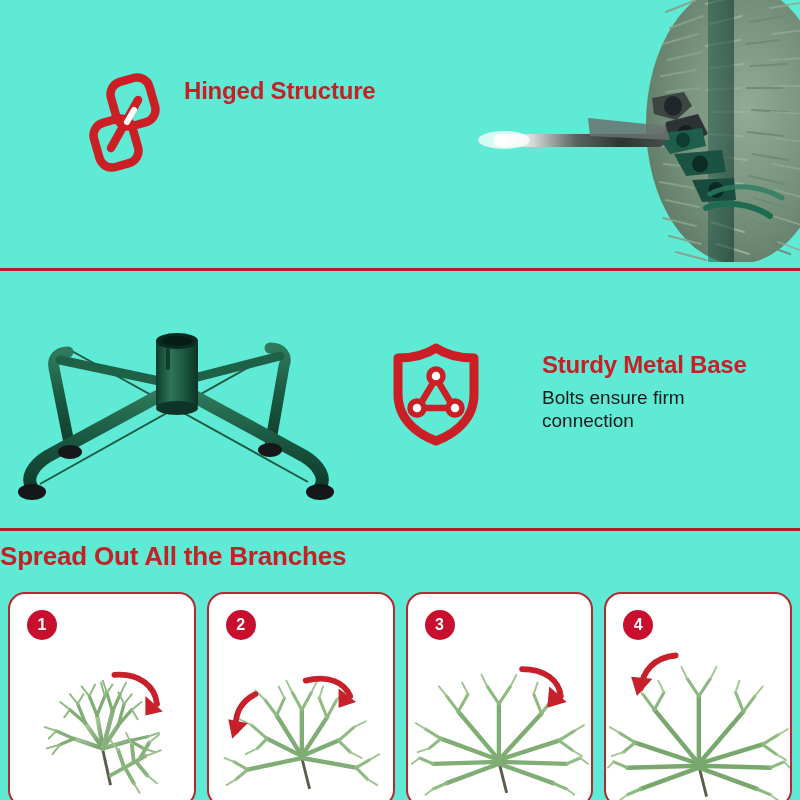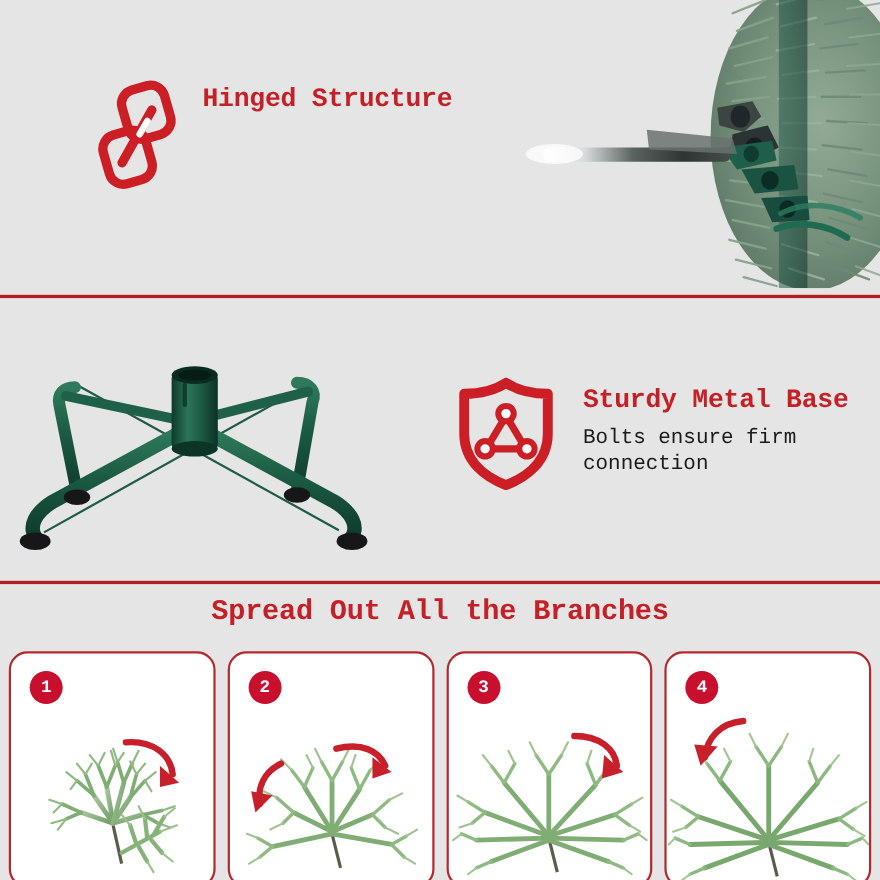--- a/index.html
+++ b/index.html
@@ -6,22 +6,21 @@
   * { margin:0; padding:0; box-sizing:border-box; }
   html, body {
     width:800px; height:800px;
     background:#ffffff;
     font-family:"Liberation Sans", sans-serif;
     overflow:hidden;
   }
   #page {
     position:relative;
     width:800px; height:800px;
-    background:#e5e5e5;
-    font-family:Liberation Mono, monospace;
+    background:#5eead4;
   }
 
   
   .divider {
     position:absolute; left:0; width:800px;
     height:3px; background:#b01f24;
   }
   #divider-1 { top:268px; }
   #divider-2 { top:528px; }
 
@@ -39,40 +38,40 @@
     color:#1a1a1a; font-size:19px; line-height:1.18;
     margin-top:9px; white-space:pre-line;
   }
 
   
   #feature-hinged { left:86px; top:72px; }
   #feature-hinged .icon-wrap { width:78px; height:100px; margin-right:20px; }
   #feature-hinged .text-wrap { padding-top:6px; }
 
   
-  #feature-base { left:412px; top:342px; }
+  #feature-base { left:388px; top:342px;gap:36px; }
   #feature-base .icon-wrap { width:96px; height:104px; margin-right:22px; }
   #feature-base .text-wrap { padding-top:10px; }
 
   
   #hinge-photo {
     position:absolute; left:470px; top:-6px;
     width:335px; height:268px; overflow:hidden;
   }
 
   
   #stand-photo {
     position:absolute; left:8px; top:296px;
     width:336px; height:212px; overflow:hidden;
   }
 
   
   #branches-heading {
     position:absolute; left:0; top:541px; width:800px;
-    text-align:center; color:#c42026;
+    color:#c42026;
     font-size:26px; font-weight:bold; letter-spacing:-0.2px;
   }
   #steps-row {
     position:absolute; left:8px; top:592px;
     width:784px; height:215px;
     display:flex; gap:11px;
   }
   .step-box {
     position:relative; flex:1 1 0;
     border:2px solid #b22a2f; border-radius:17px;

